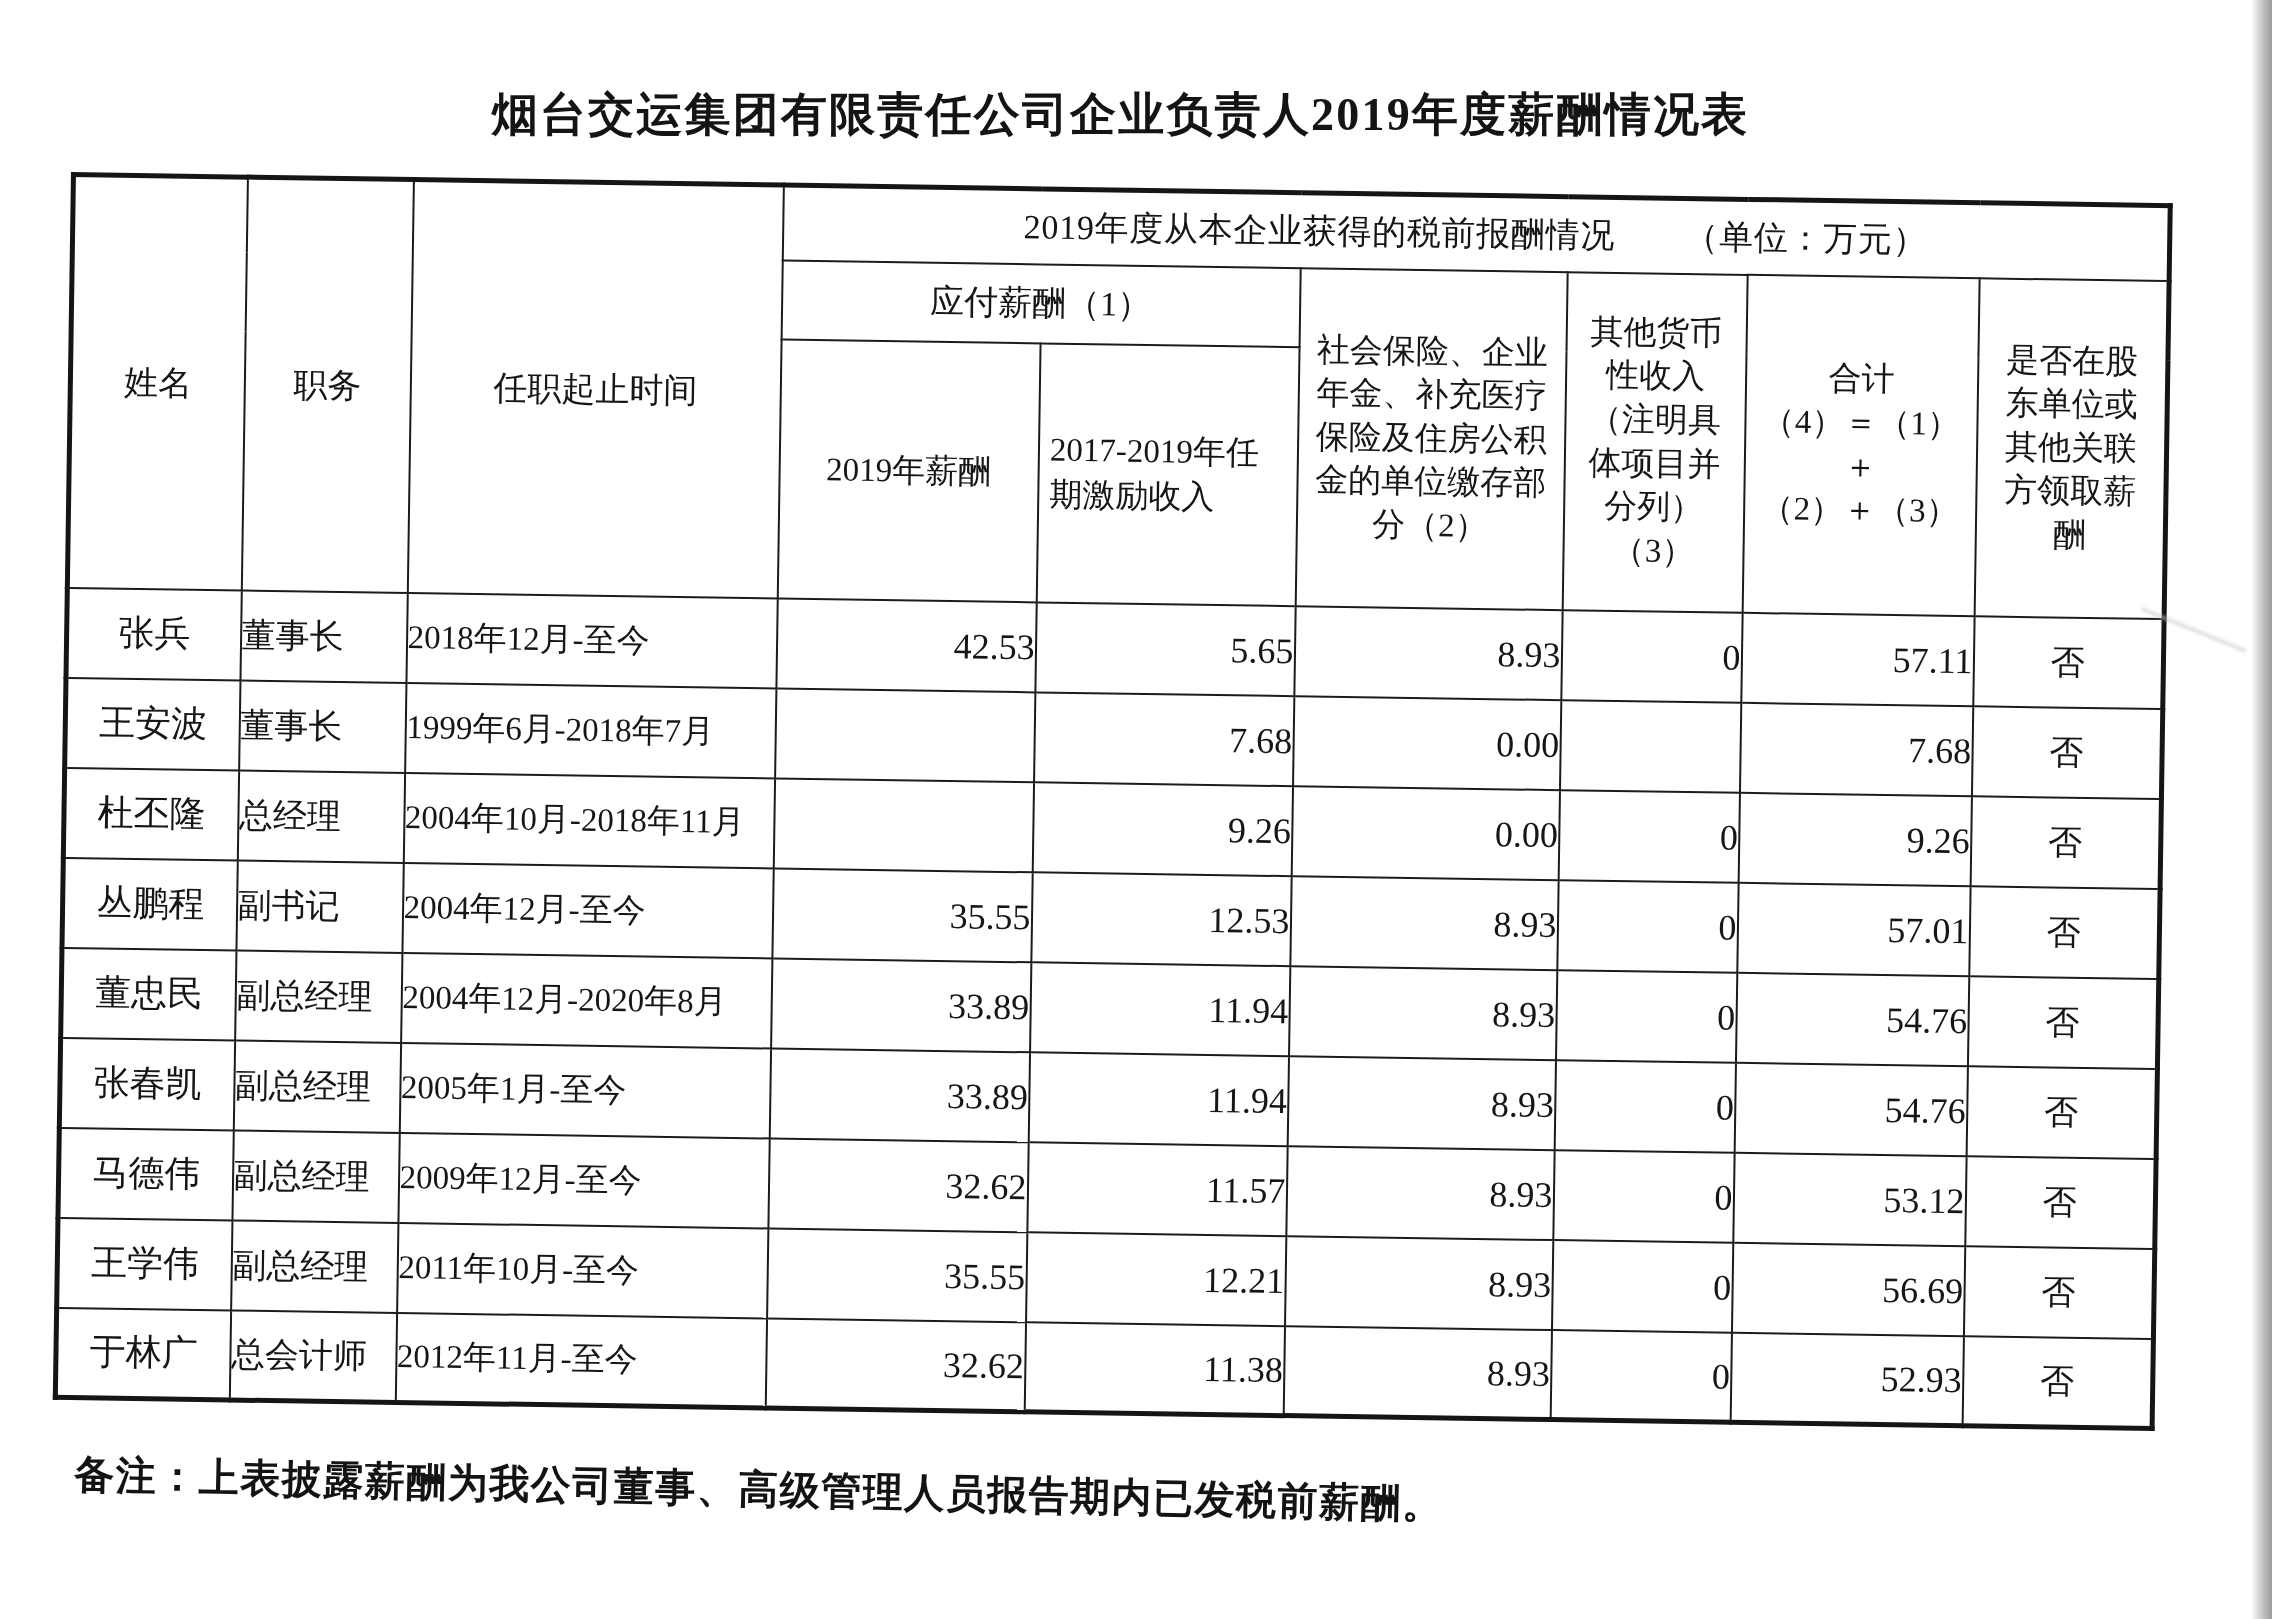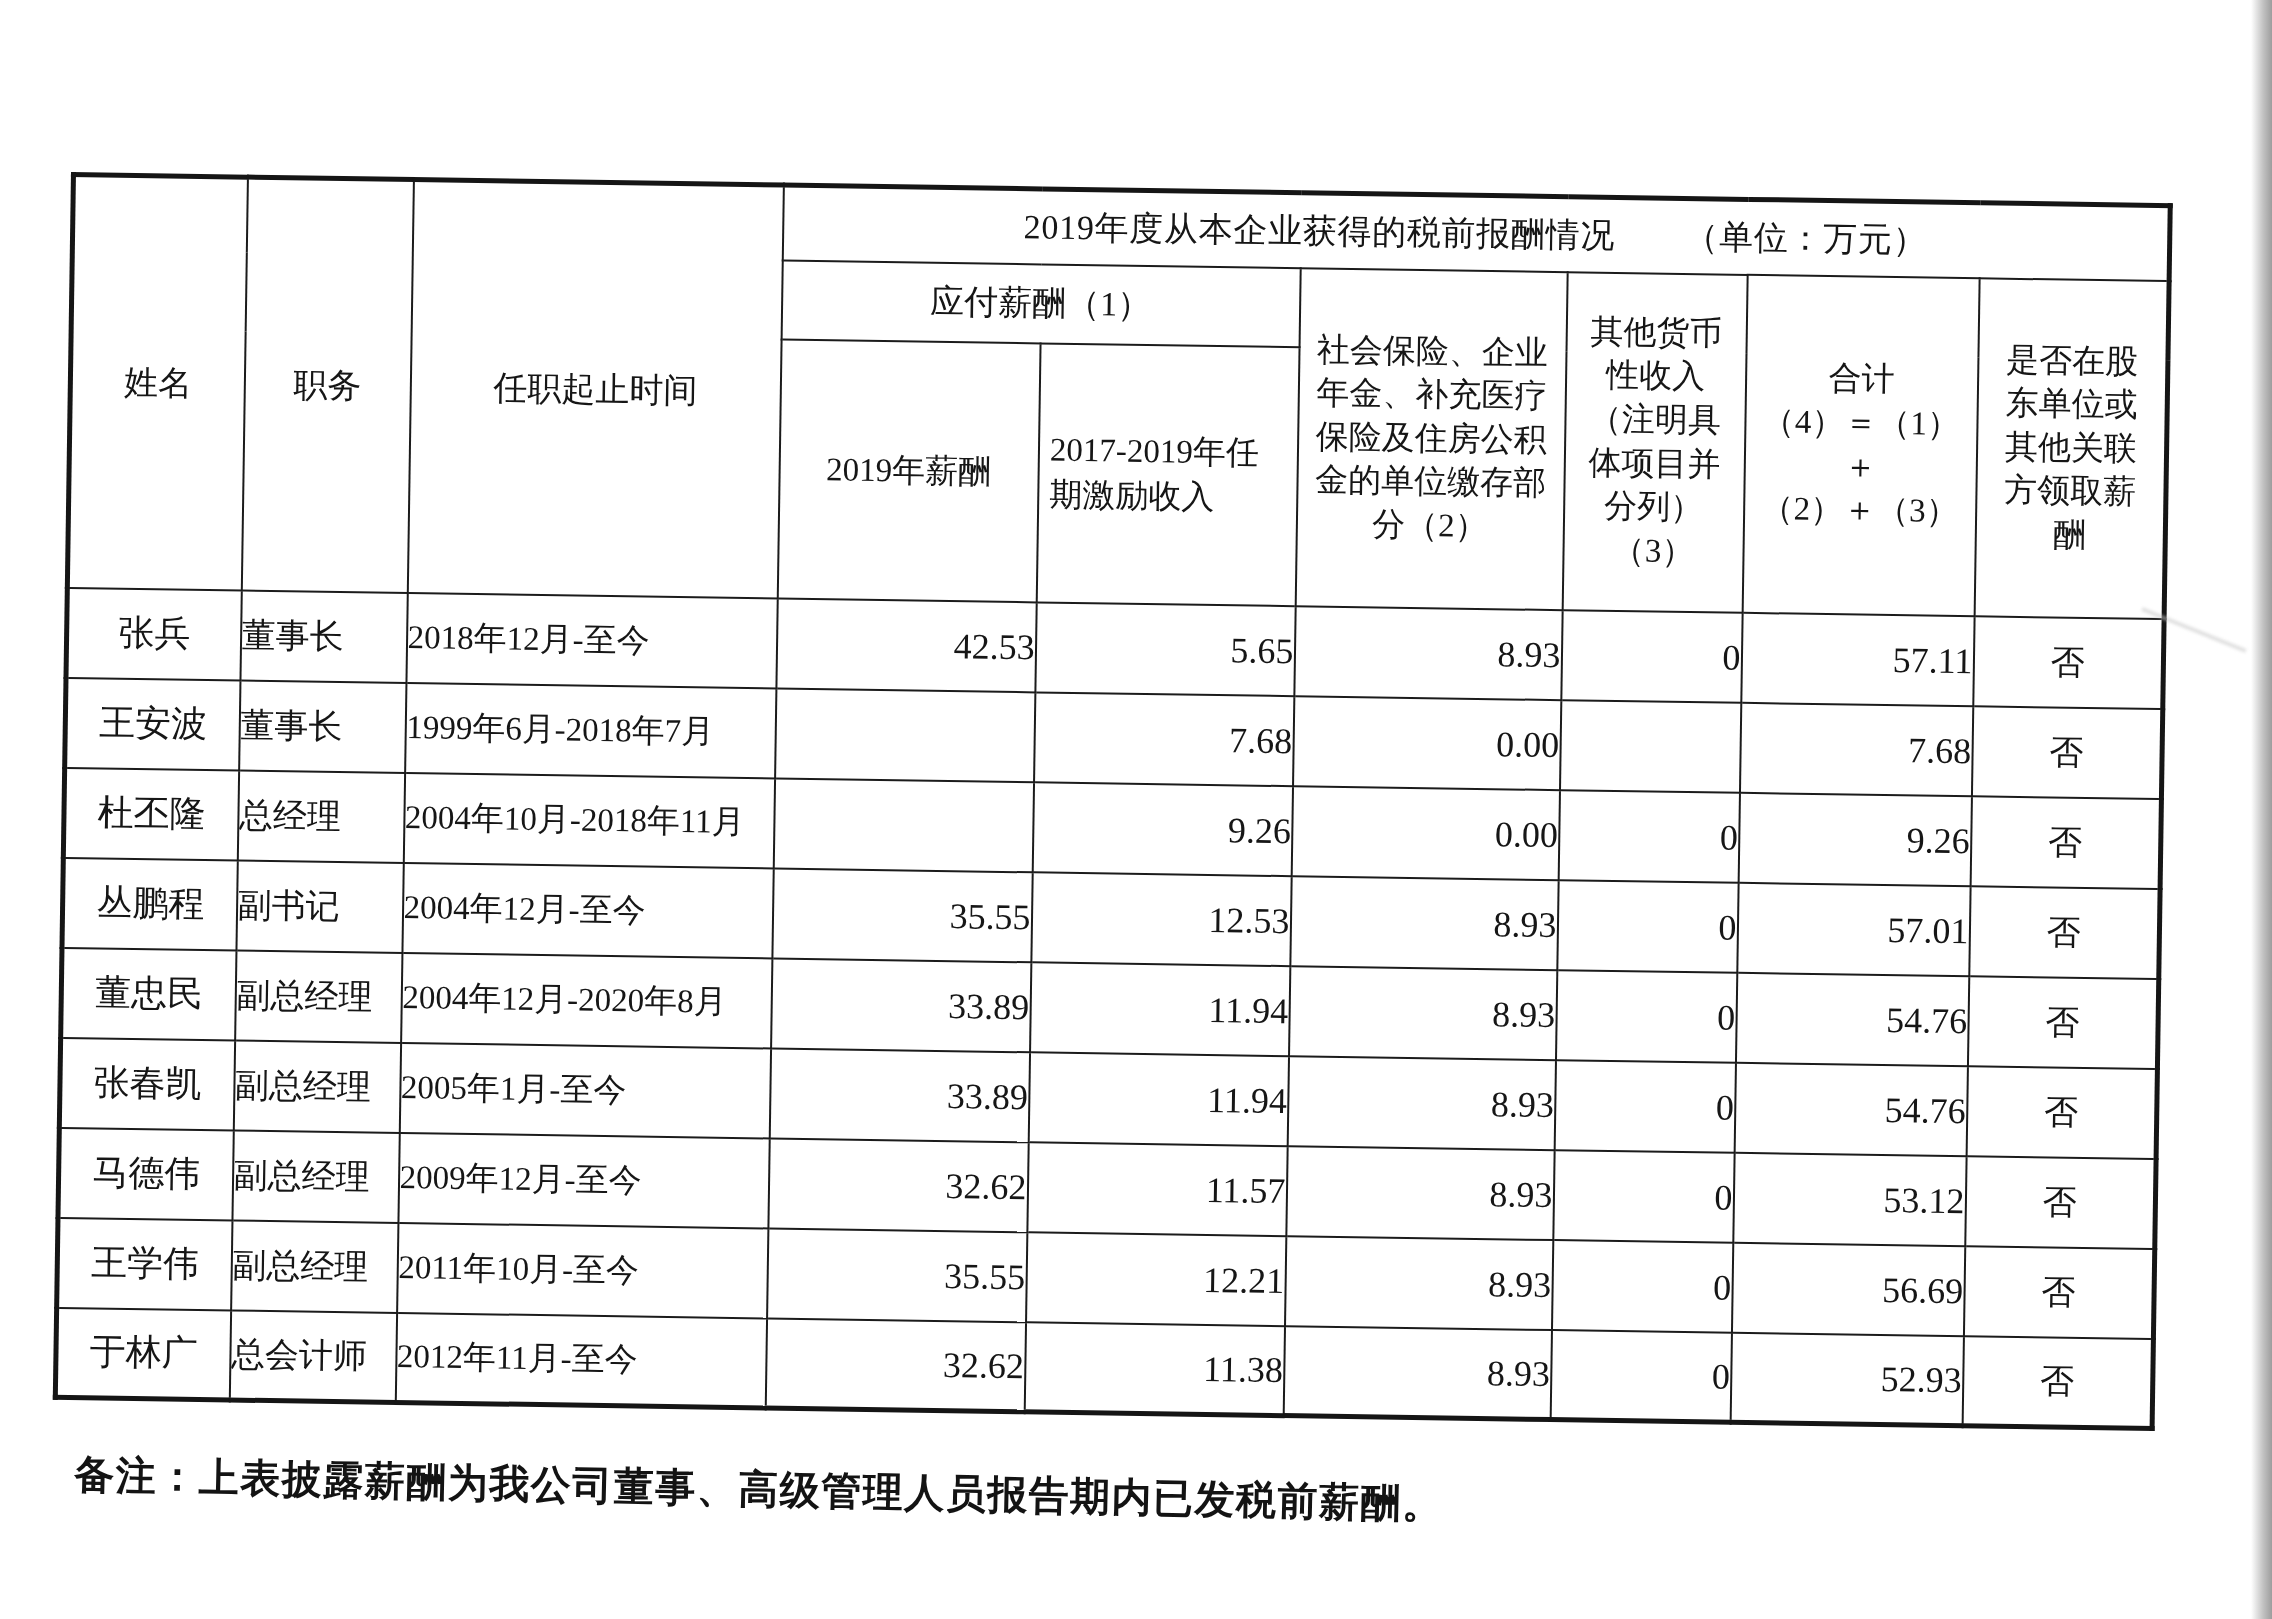--- a/index.html
+++ b/index.html
@@ -117,20 +117,21 @@
     transform-origin: 0 0;
     color: #131313;
     white-space: nowrap;
   }
 </style>
 </head>
 <body>
 
 <div class="page">
 
+  <h1 class="title">烟台交运集团有限责任公司企业负责人2019年度薪酬情况表</h1>
 
   <div class="sheet">
     <table class="salary">
       <colgroup>
         <col class="w0">
           <col class="w1">
           <col class="w2">
         <col class="w3">
           <col class="w4">
           <col class="w5">

